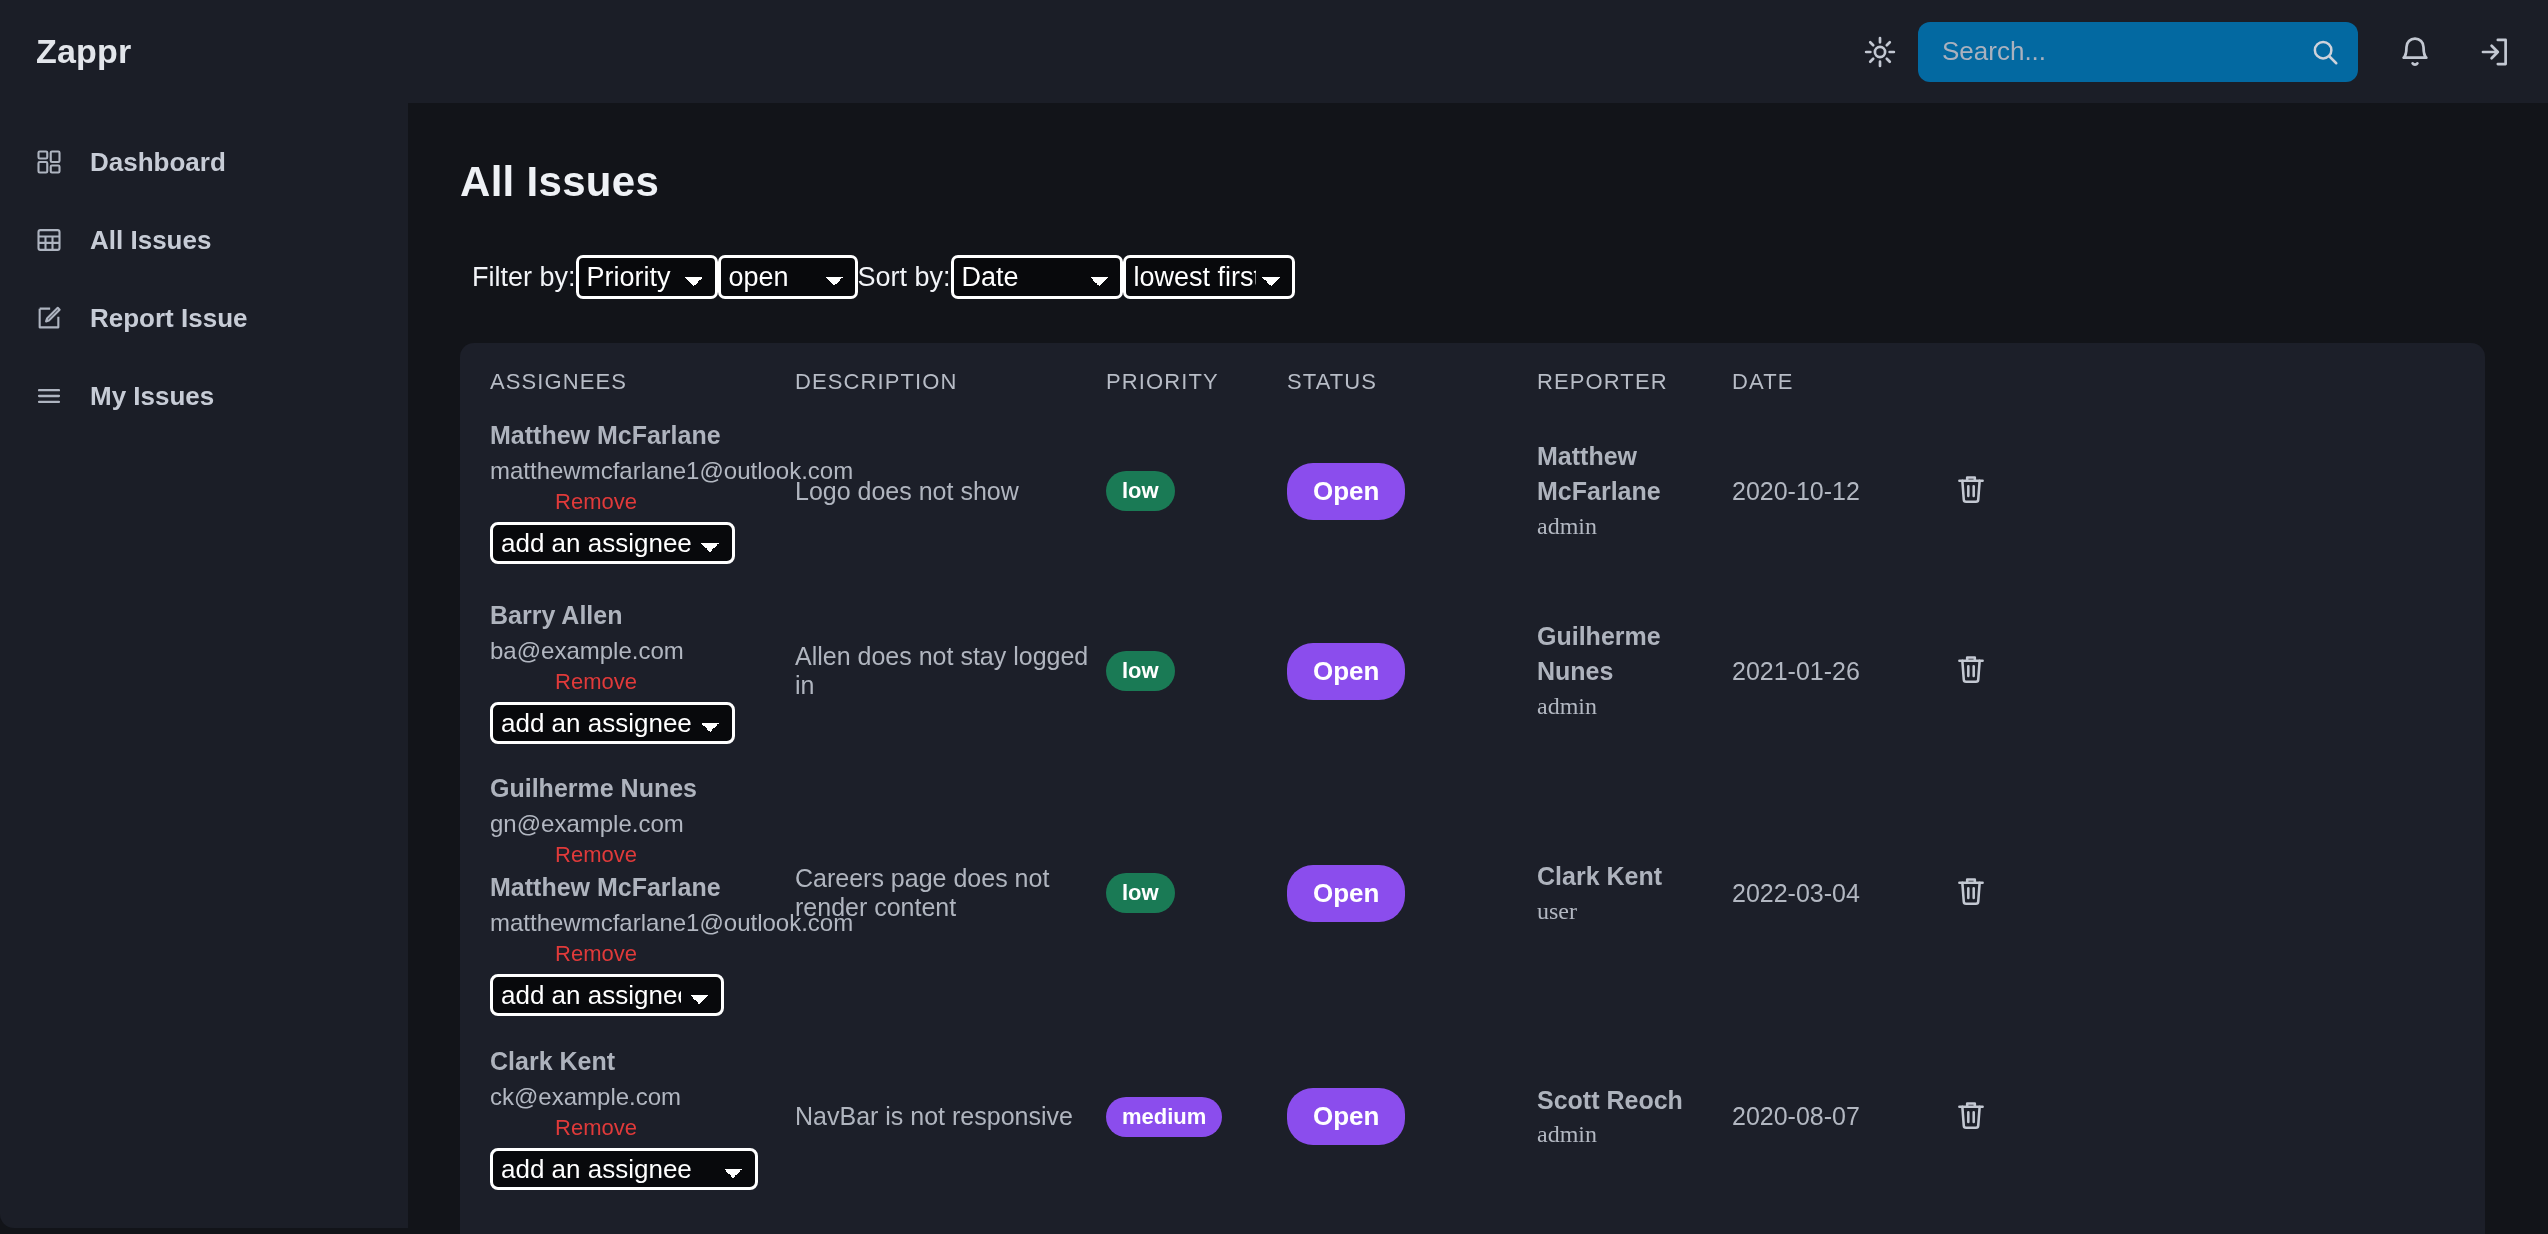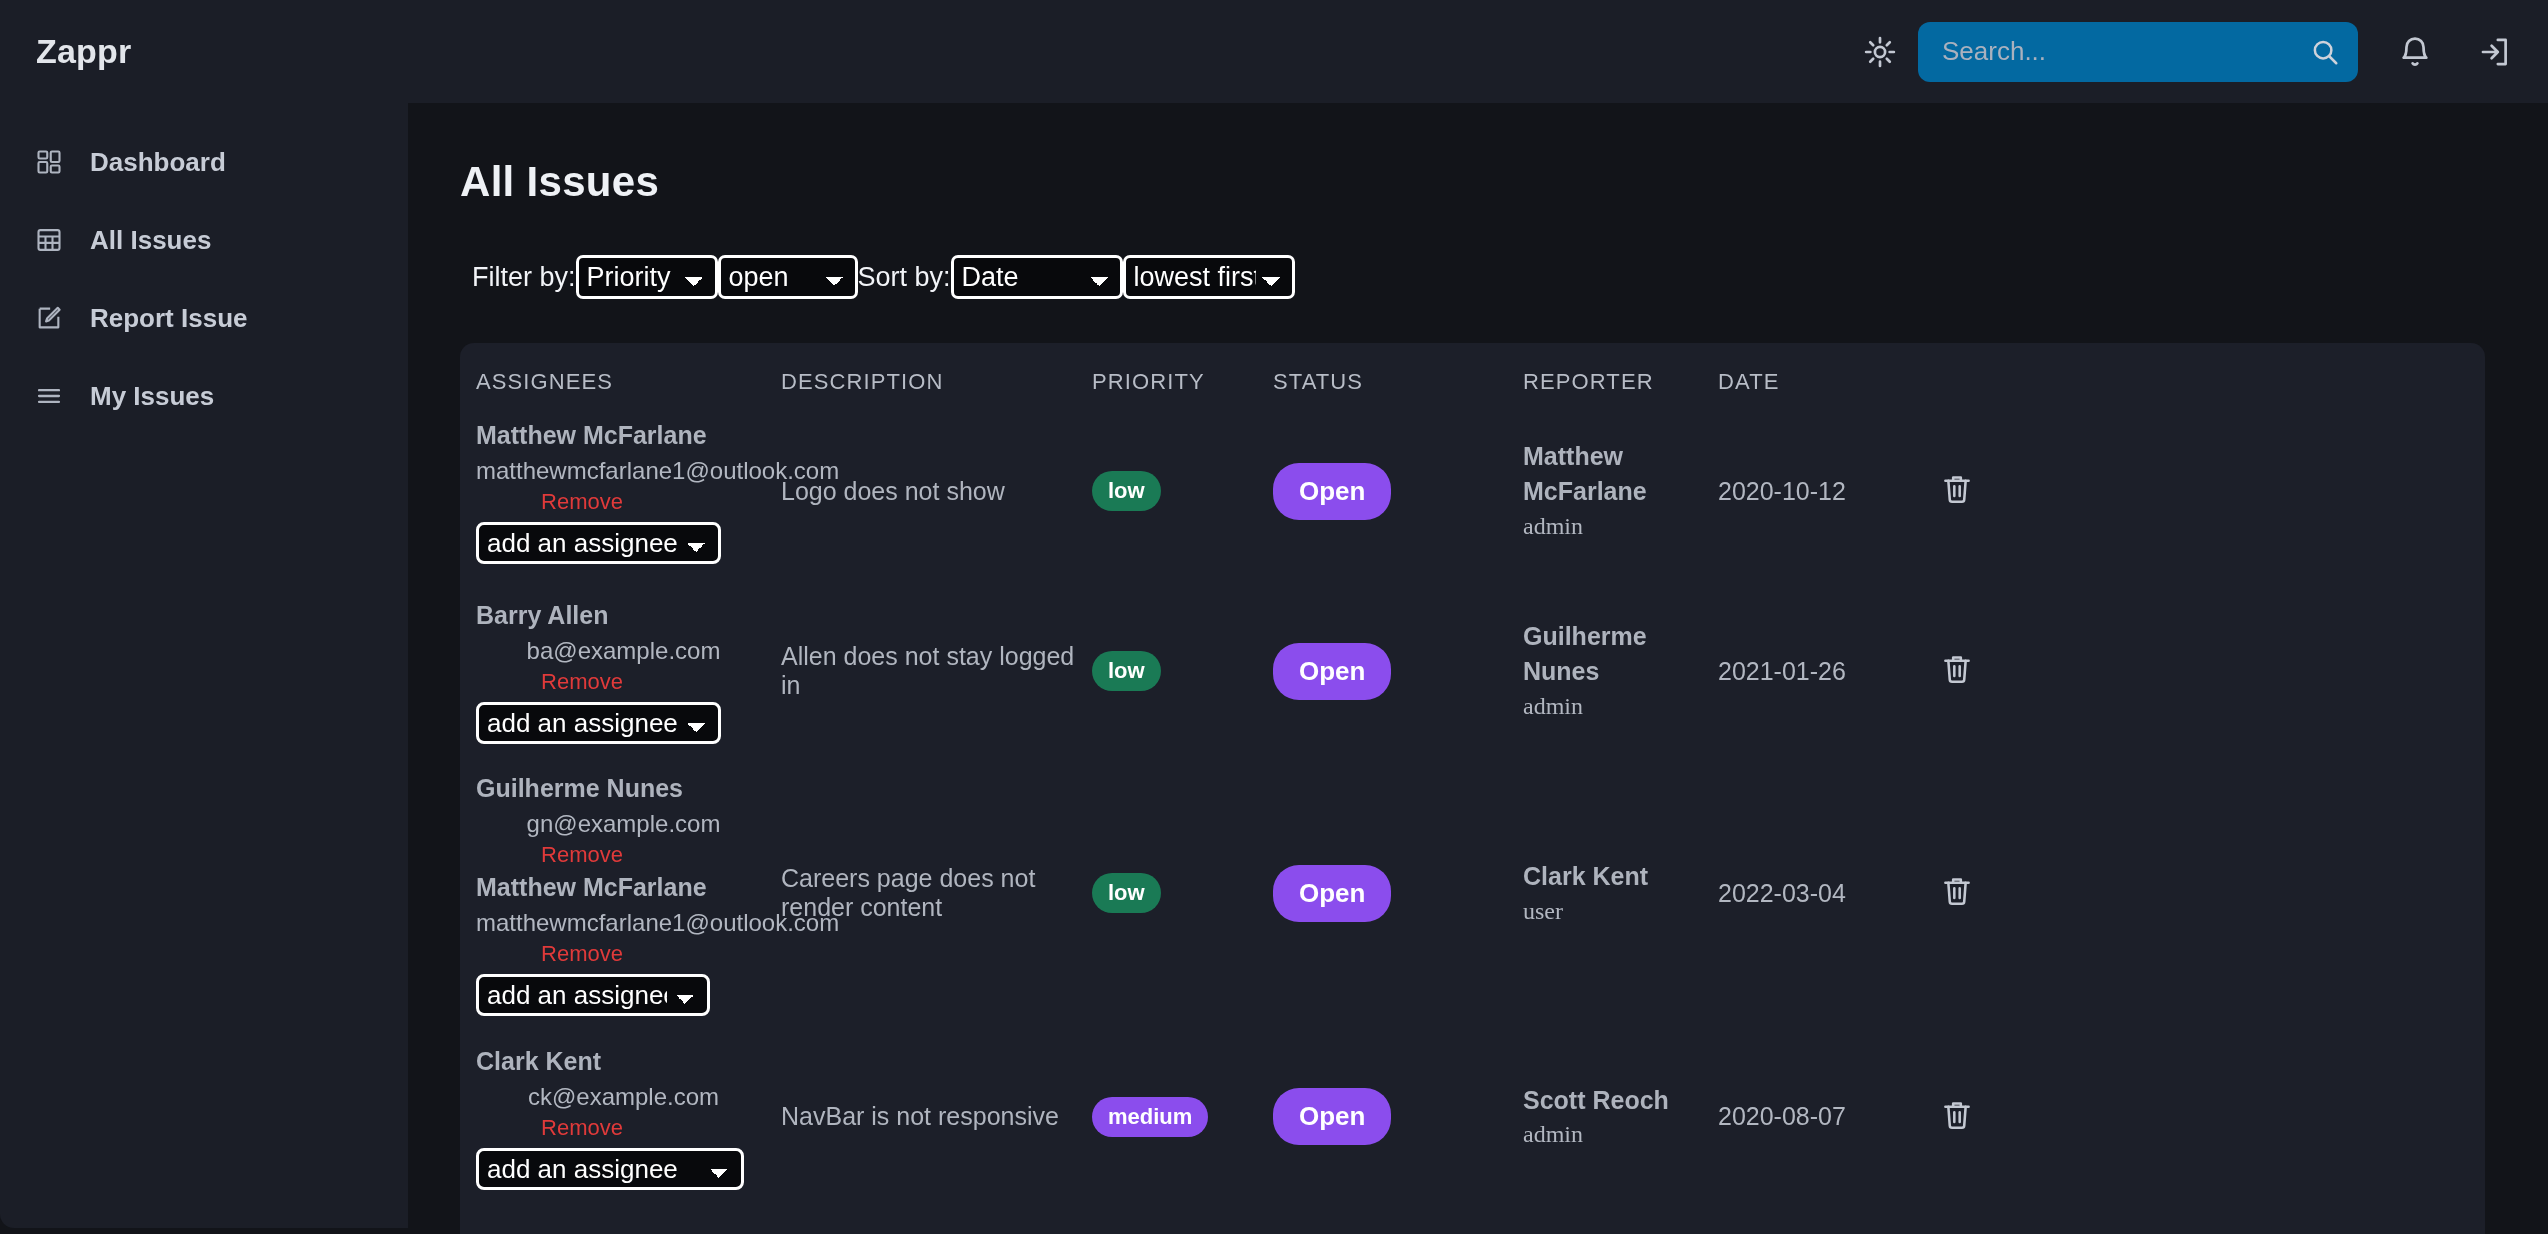--- a/index.html
+++ b/index.html
@@ -98,36 +98,36 @@
   .panel{
     position:absolute; left:52px; top:240px;
     width:2025px; height:891px;
     background:#1c1f29; border-radius:14px 14px 0 0;
     overflow:hidden;
   }
   .row{
     display:grid;
     grid-template-columns:305px 311px 181px 250px 195px 222px 134px;
     align-items:center;
-    padding-left:16px;
+    padding-left:30px;
   }
   .hdr{ height:58px; align-items:end; padding-bottom:6px; }
   .hdr .th{
     color:#b7bcc6; font-size:22px; letter-spacing:1.1px; font-weight:normal;
   }
 
   .data-row{ padding-top:10px; padding-bottom:10px; }
   .r1{ min-height:180px; }
   .r2{ min-height:180px; }
   .r3{ min-height:245px; }
   .r4{ min-height:182px; }
 
   .assignee-cell{ padding-right:10px; }
   .a-name{ color:#aeb3bd; font-size:25px; font-weight:bold; line-height:1.42; }
-  .a-mail{ color:#b2b7c1; font-size:24px; line-height:1.38;text-align:center; }
+  .a-mail{ color:#b2b7c1; font-size:24px; line-height:1.38; }
   .a-remove{
     color:#e03a3a; font-size:22px; text-align:center;
     width:212px; line-height:1.4; cursor:pointer;
   }
   .add-assignee{
     margin-top:4px; height:42px; background:#08090c; color:#ffffff;
     border:3px solid #ffffff; border-radius:8px;
     font-size:26px; font-family:"Liberation Sans", sans-serif;
     padding:0 40px 0 8px; outline:none; cursor:pointer;
     -webkit-appearance:none; appearance:none;

